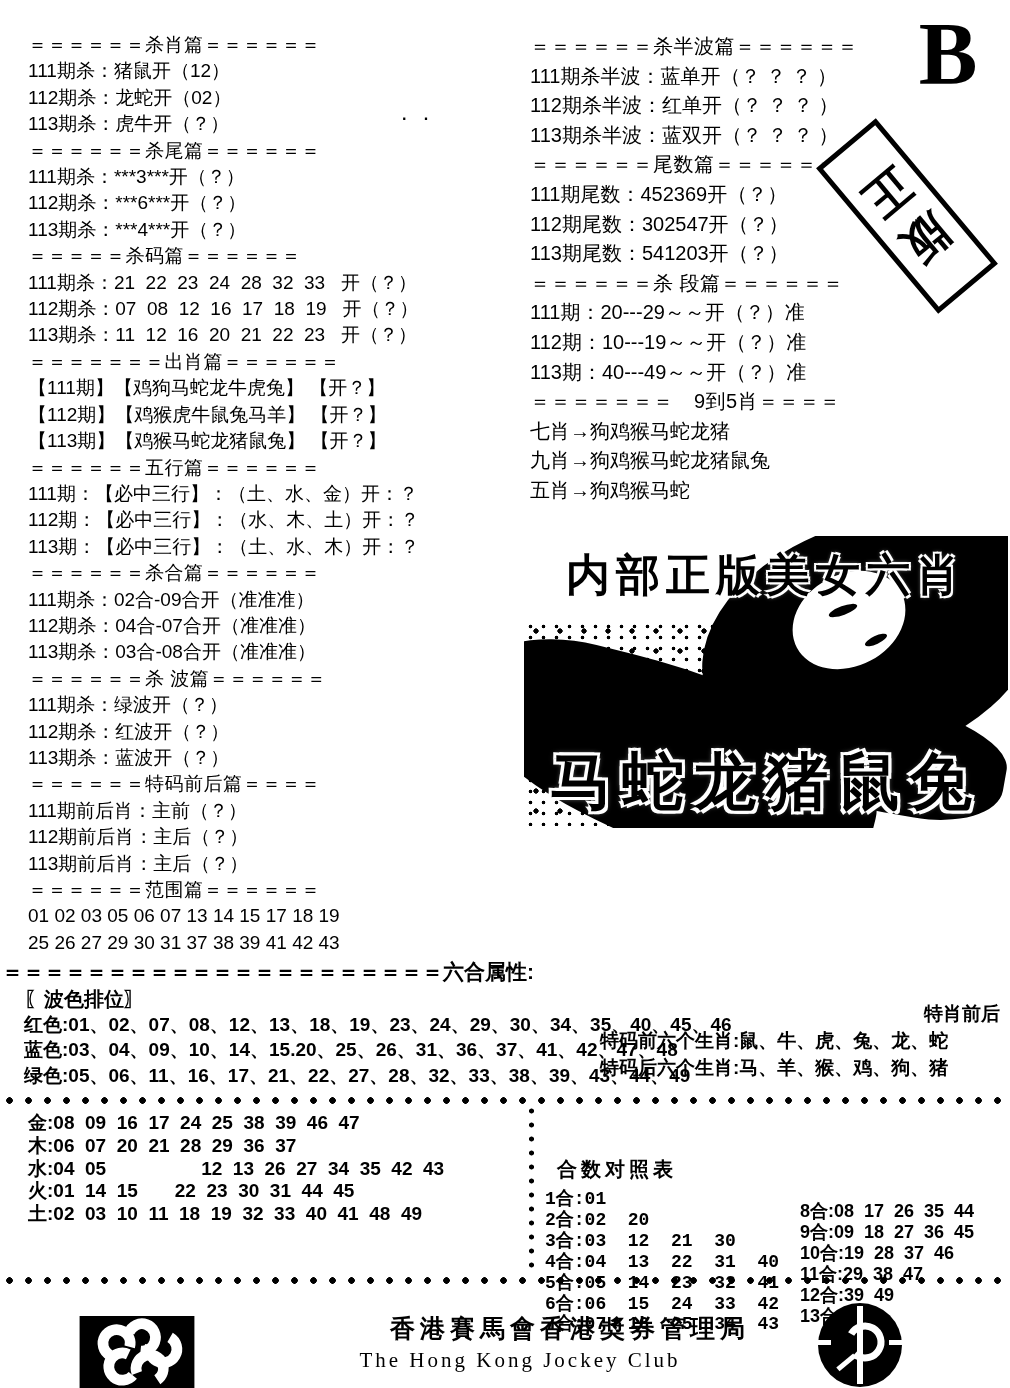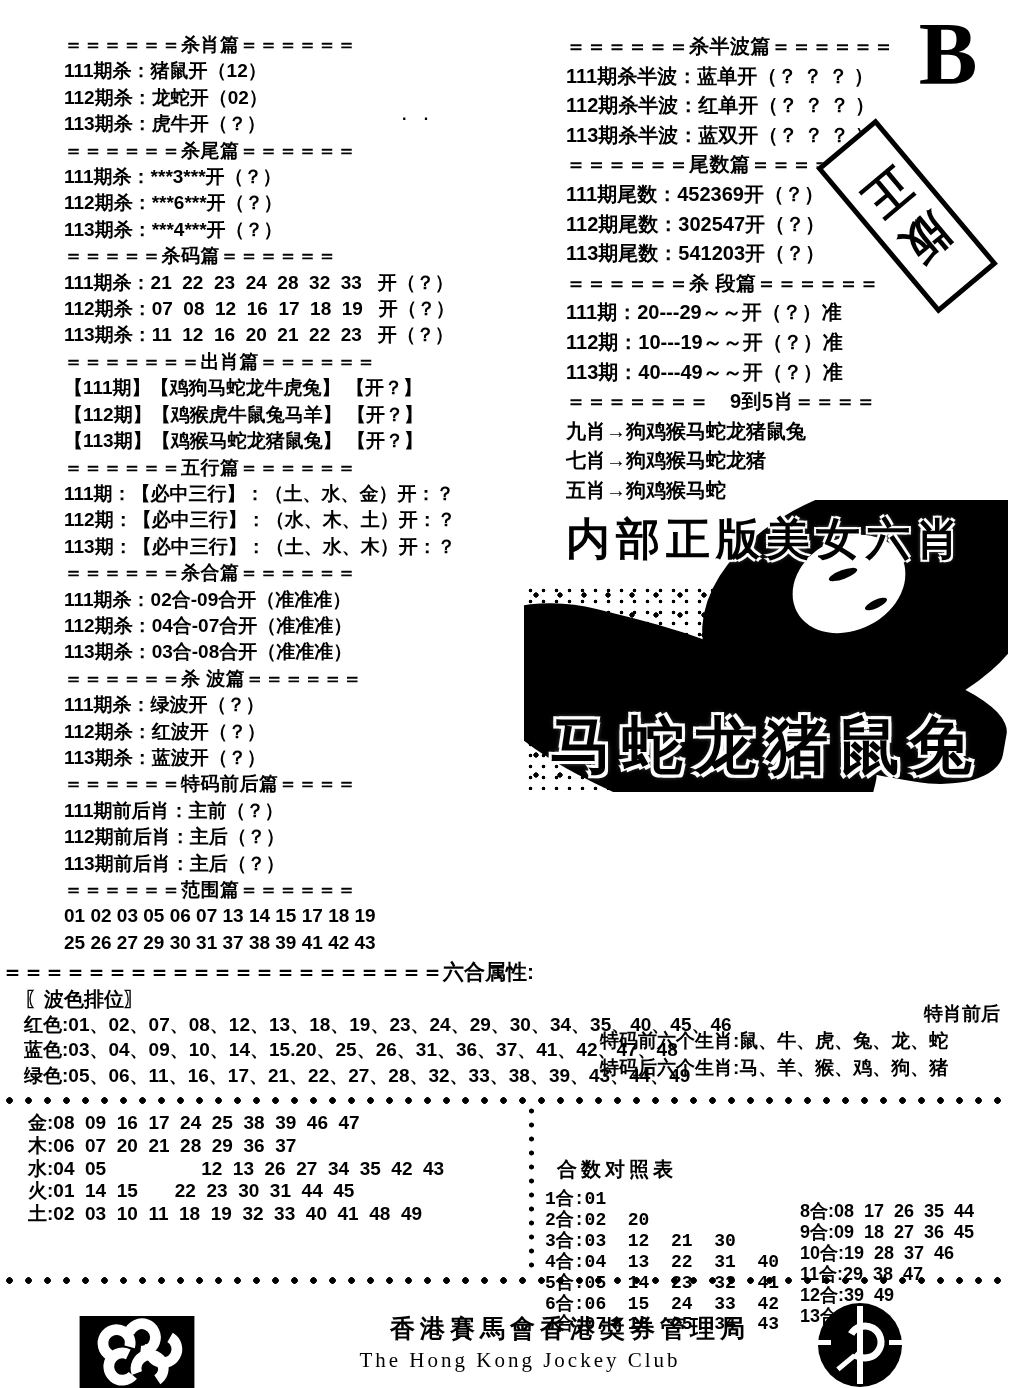--- a/index.html
+++ b/index.html
@@ -3,21 +3,21 @@
 <meta charset="utf-8">
 <style>
   * { margin:0; padding:0; box-sizing:border-box; }
   body { background:#e8e8e8; font-family:"Liberation Sans", sans-serif; }
   .sheet {
     position:relative; width:1010px; height:1388px; margin:0 auto;
     background:#ffffff; color:#000; overflow:hidden;
     font-family:"Liberation Sans", sans-serif;
   }
   
-  .col { position:absolute; font-weight:700;margin-left:36px; }
+  .col { position:absolute; font-weight:400; }
   .col-left  { left:28px;  top:32px;  width:478px; }
   .col-right { left:530px; top:32px;  width:478px; }
   .col-left  .trow { font-size:19px; line-height:26.4px; white-space:pre; }
   .col-right .trow { font-size:20px; line-height:29.6px; white-space:pre; }
   .trow.hdr { letter-spacing:0.5px; }
   
   .stray { position:absolute; left:402px; top:110px; font-size:16px; font-weight:700; letter-spacing:6px; }
   
   .corner-b {
     position:absolute; left:898px; top:10px; width:100px;
@@ -27,21 +27,21 @@
   
   .stamp {
     position:absolute; left:812px; top:177px; width:190px; height:78px;
     border:5px solid #000; background:#fff;
     transform:rotate(50deg);
     display:flex; align-items:center; justify-content:center; gap:14px;
   }
   .stamp span { display:block; transform:rotate(90deg); font-size:46px; font-weight:900; line-height:1; }
   
   .photo {
-    position:absolute; left:524px; top:500px; width:484px; height:292px;
+    position:absolute; left:524px; top:536px; width:484px; height:292px;
     background:#fff; overflow:hidden;
   }
   .ph-shape { position:absolute; background:#000; }
   .ph-hair  { right:-40px; top:-15px; width:350px; height:235px; border-radius:58% 42% 52% 48% / 55% 45% 60% 40%; transform:rotate(-14deg); }
   .ph-face  { position:absolute; right:100px; top:38px; width:118px; height:92px; background:#fff; border-radius:50%; transform:rotate(-28deg); }
   .ph-eye   { position:absolute; right:150px; top:70px; width:30px; height:9px; background:#000; border-radius:50%; transform:rotate(-20deg); }
   .ph-lip   { position:absolute; right:120px; top:100px; width:24px; height:8px; background:#000; border-radius:50%; transform:rotate(-25deg); }
   .ph-arm   { right:0px; top:155px; width:310px; height:115px; border-radius:40% 60% 30% 70% / 50% 50% 40% 60%; transform:rotate(10deg); }
   .ph-slope { left:-70px; top:130px; width:430px; height:185px; border-radius:30% 70% 20% 80% / 40% 60% 30% 70%; transform:rotate(14deg); }
   .ph-speck {
@@ -157,22 +157,22 @@
       <div class="trow">113期杀半波：蓝双开（？ ？ ？ ）</div>
       <div class="trow hdr">＝＝＝＝＝＝尾数篇＝＝＝＝＝＝</div>
       <div class="trow">111期尾数：452369开（？）</div>
       <div class="trow">112期尾数：302547开（？）</div>
       <div class="trow">113期尾数：541203开（？）</div>
       <div class="trow hdr">＝＝＝＝＝＝杀 段篇＝＝＝＝＝＝</div>
       <div class="trow">111期：20---29～～开（？）准</div>
       <div class="trow">112期：10---19～～开（？）准</div>
       <div class="trow">113期：40---49～～开（？）准</div>
       <div class="trow hdr">＝＝＝＝＝＝＝　9到5肖＝＝＝＝</div>
+      <div class="trow">七肖→狗鸡猴马蛇龙猪</div>
       <div class="trow">九肖→狗鸡猴马蛇龙猪鼠兔</div>
-      <div class="trow">七肖→狗鸡猴马蛇龙猪</div>
       <div class="trow">五肖→狗鸡猴马蛇</div>
     </div>
 
   <div class="stray">· ·</div>
 
   <div class="corner-b">B</div>
 
   <div class="stamp">
     <span>正</span>
     <span>版</span>

